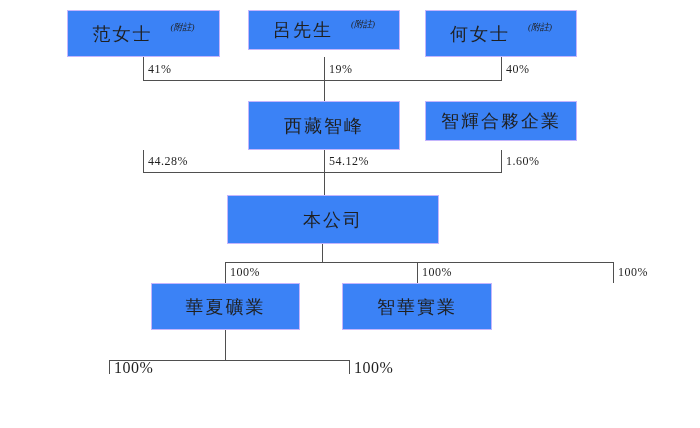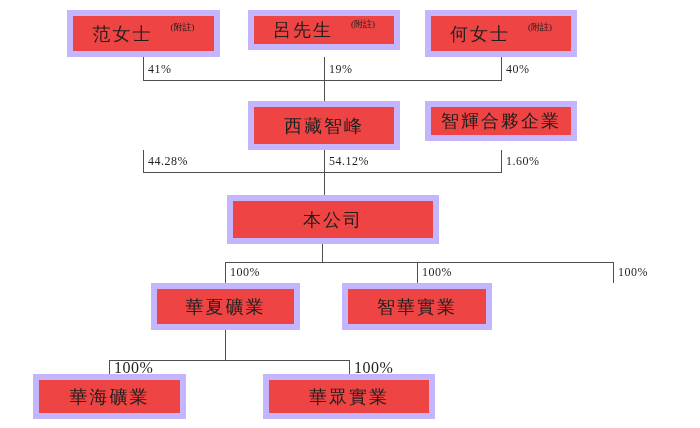--- a/index.html
+++ b/index.html
@@ -12,34 +12,35 @@
     width: 700px;
     height: 428px;
     background: #ffffff;
     font-family: "Liberation Serif", serif;
     color: #1f1f1f;
     overflow: hidden;
   }
   .node {
     position: absolute;
     box-sizing: border-box;
-    border: 6px solid #c4b5fd;
-    background: #ef4444;
+    border: 1px solid #c4b5fd;
+    background: #3b82f6;
     display: flex;
     align-items: center;
     justify-content: center;
     white-space: nowrap;
   }
   .nm {
     font-size: 18px;
     letter-spacing: 2px;
     line-height: 1;
   }
   .note {
     font-size: 9px;
+    font-style: italic;
     letter-spacing: 0;
     position: relative;
     top: -6px;
     margin-left: 18px;
   }
   .vline, .hline {
     position: absolute;
     background: #4f4f4f;
   }
   .vline { width: 1px; }
@@ -120,20 +121,14 @@
   </div>
 
   <div class="vline" style="left:225px;top:330px;height:30px"></div>
   <div class="hline" style="left:109px;top:360px;width:240px"></div>
   <div class="vline" style="left:109px;top:360px;height:14px"></div>
   <div class="vline" style="left:349px;top:360px;height:14px"></div>
 
   <span class="pct small" style="left:114px;top:361px">100%</span>
   <span class="pct small" style="left:354px;top:361px">100%</span>
 
-  <div class="node" style="left:33px;top:374px;width:153px;height:45px">
-    <span class="nm">華海礦業</span>
-  </div>
-  <div class="node" style="left:263px;top:374px;width:172px;height:45px">
-    <span class="nm">華眾實業</span>
-  </div>
 
 </div>
 
 </body></html>

